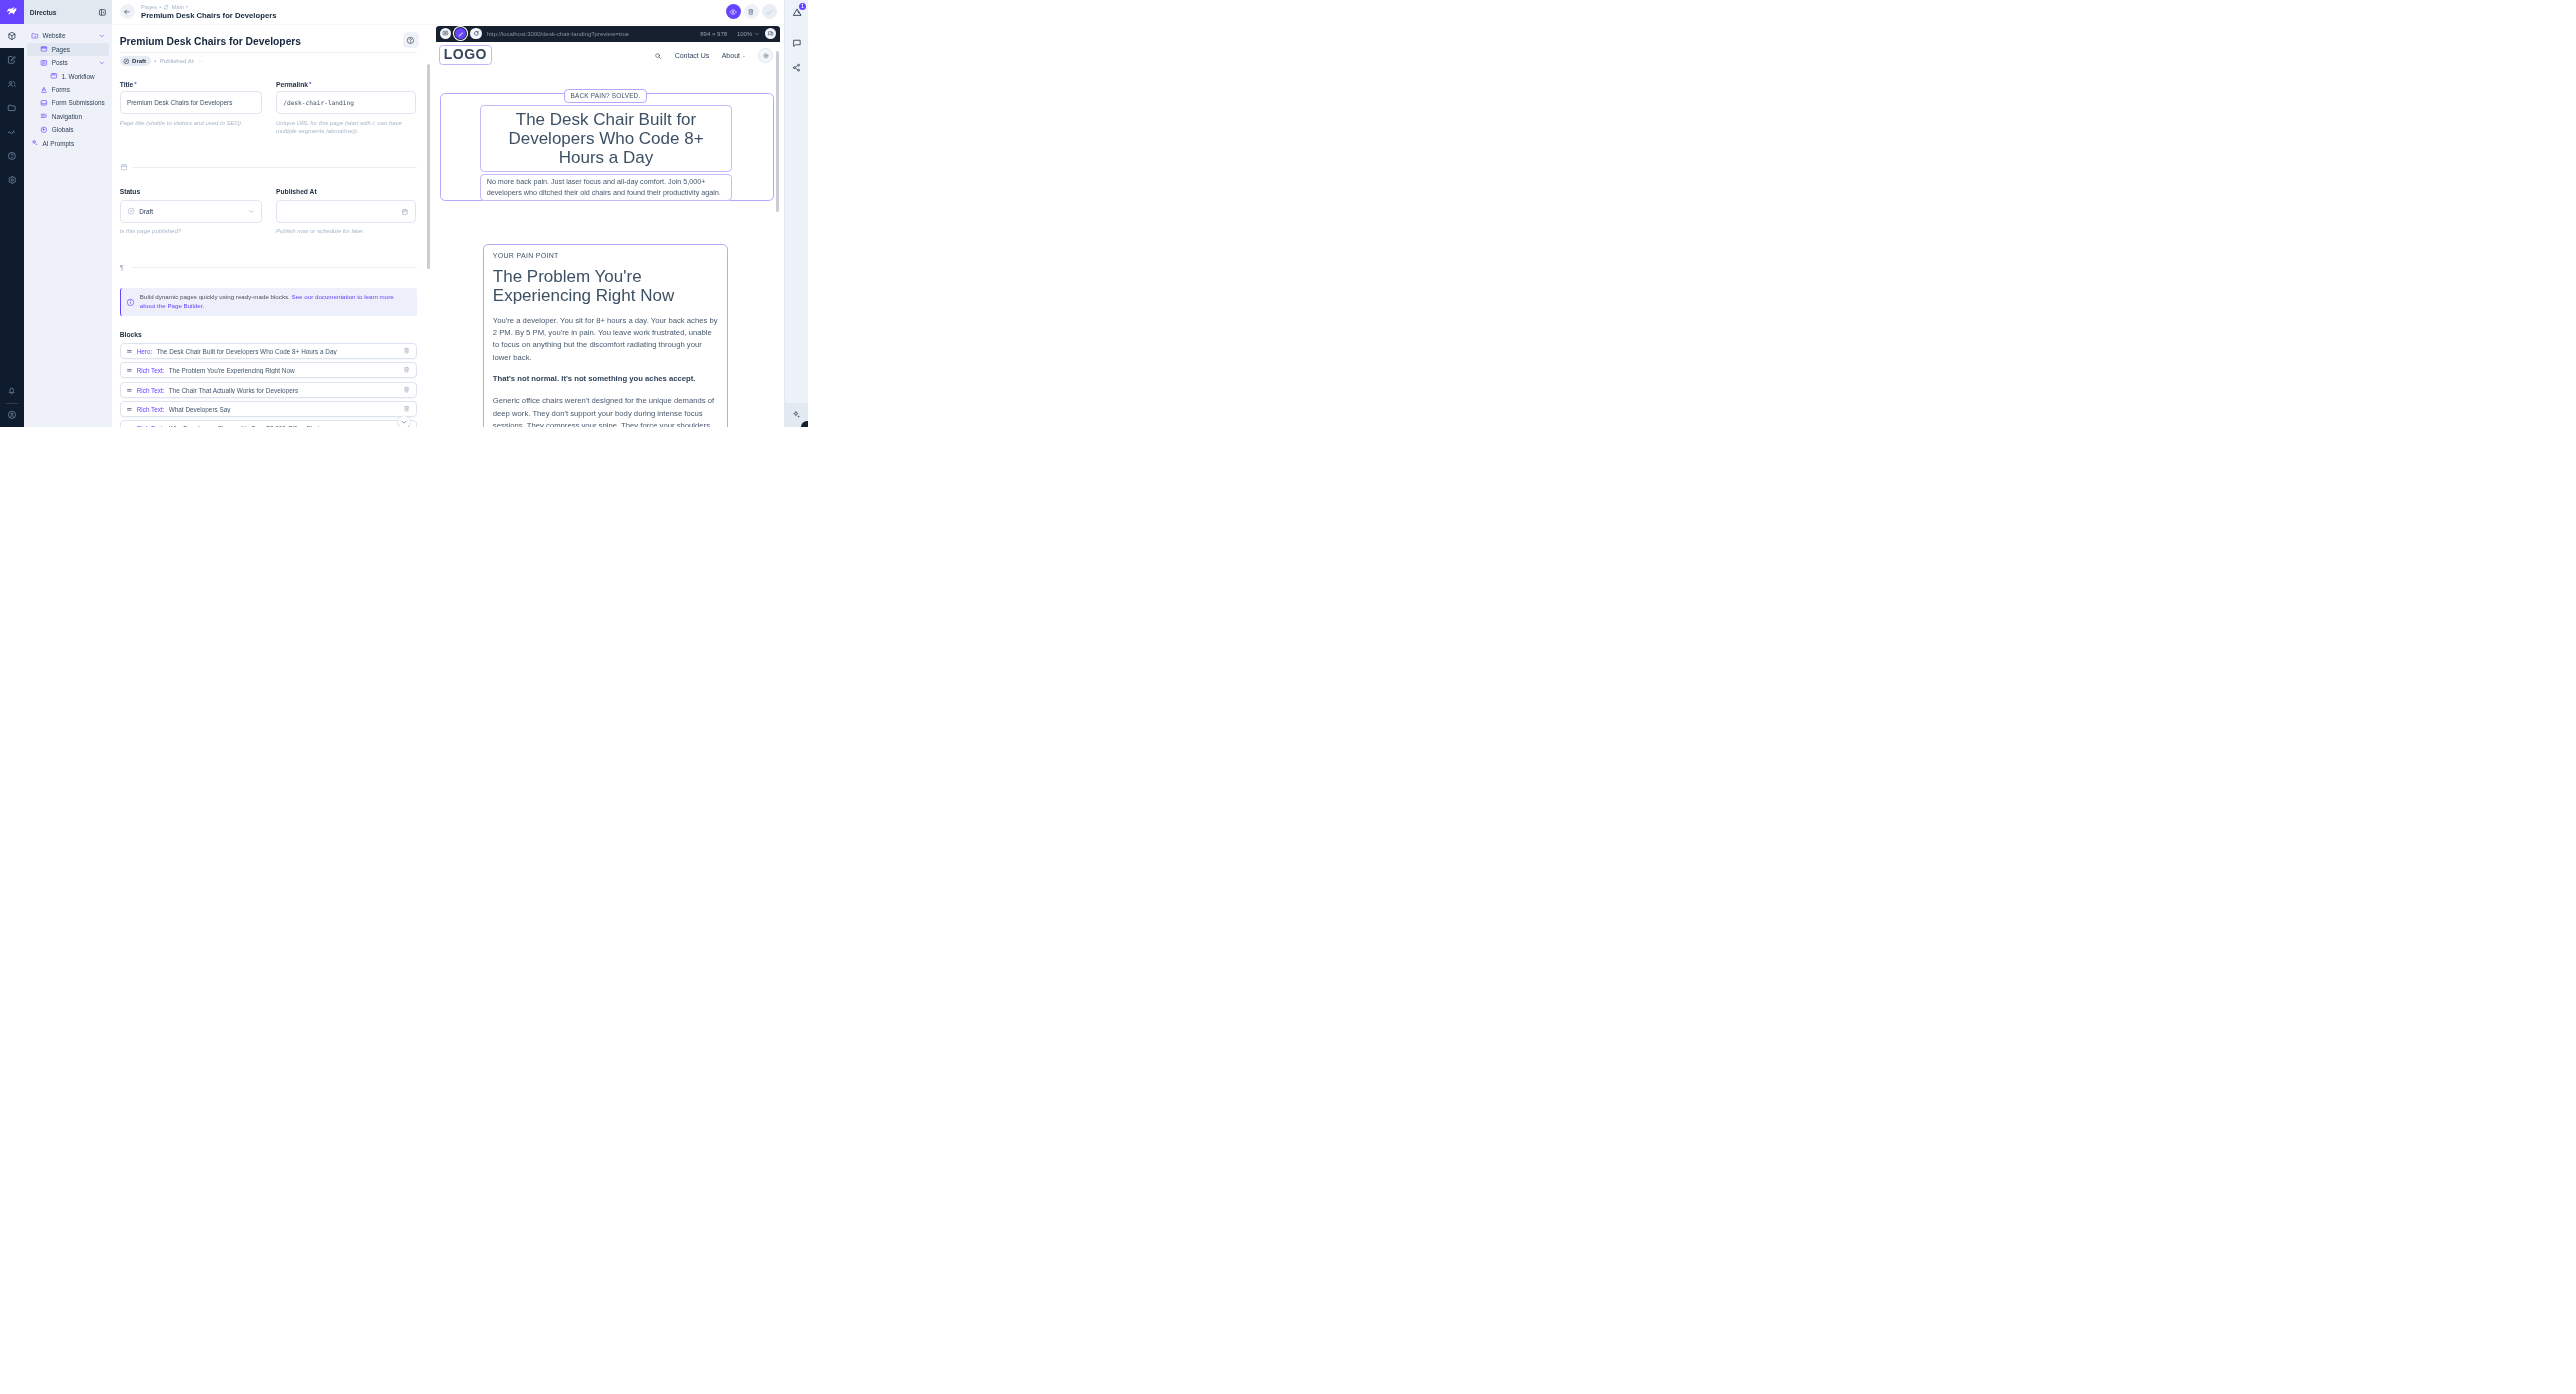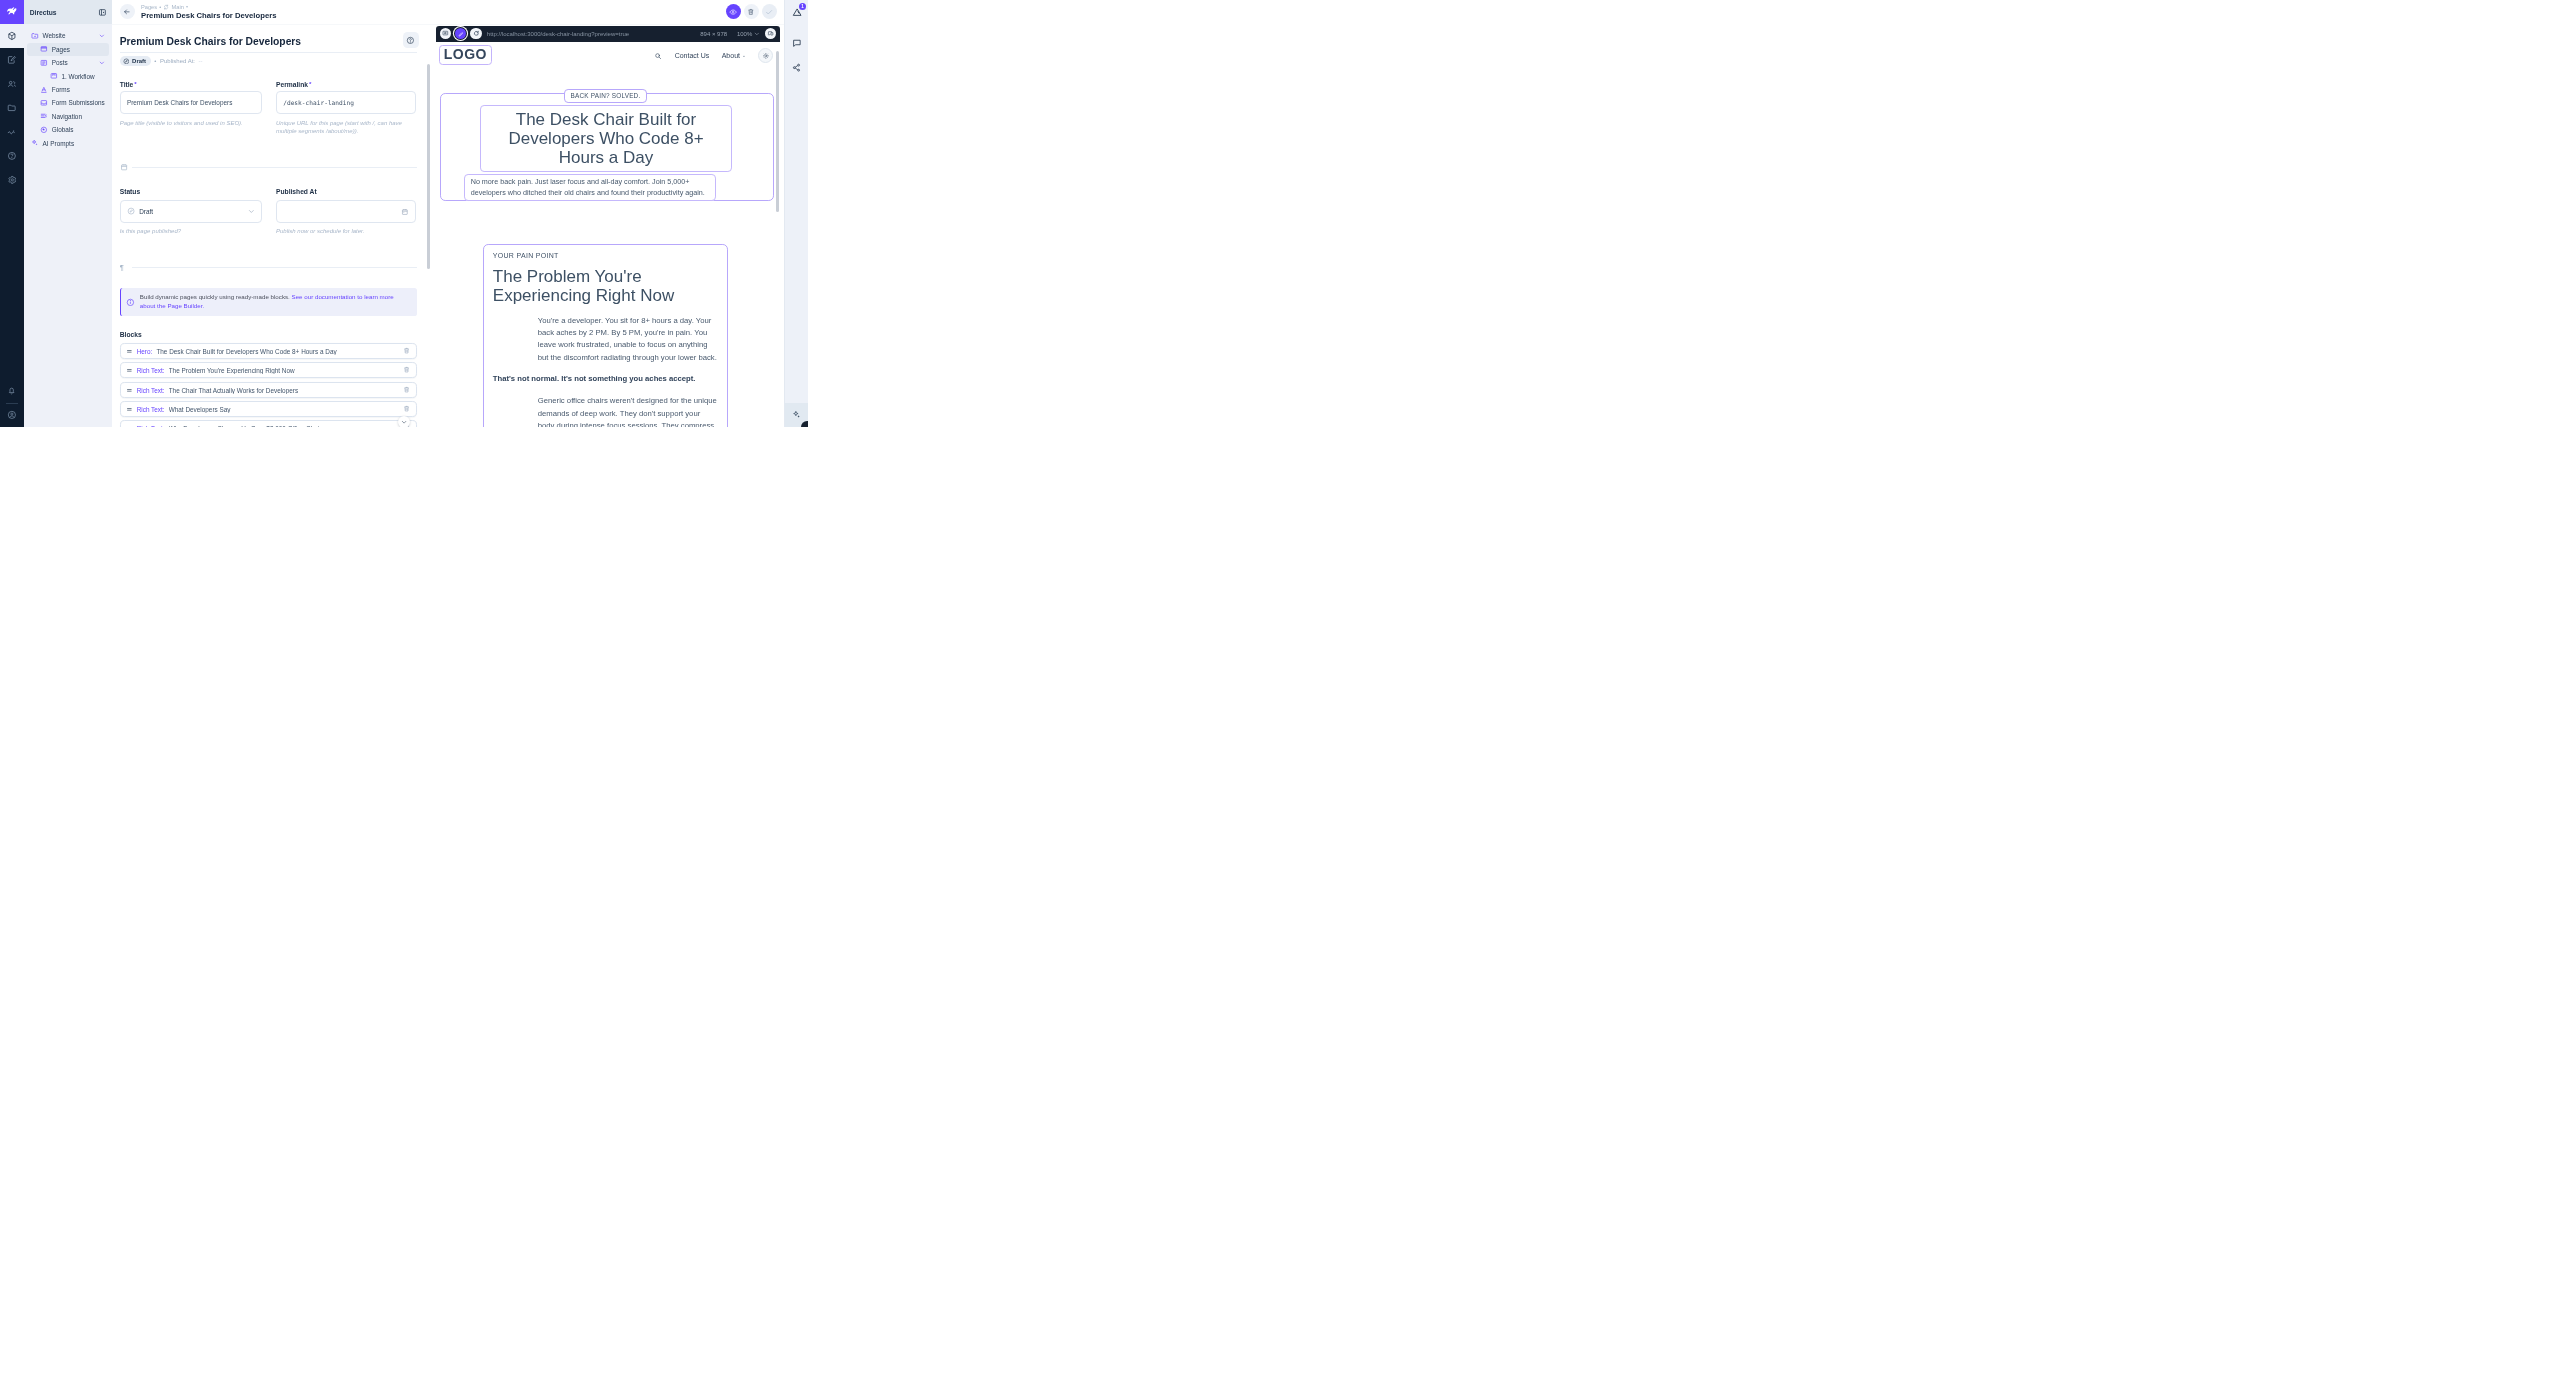--- a/index.html
+++ b/index.html
@@ -96,26 +96,26 @@
   .site-logo { position:absolute; left:2.6px; top:3.1px; border:1px solid #c3b4fb; border-radius:3.6px; padding:0.5px 4.1px 1.5px; font-size:14px; font-weight:700; letter-spacing:0.5px; color:#35465c; cursor:pointer; }
   .site-nav { position:absolute; right:6.7px; top:6.7px; display:flex; align-items:center; gap:12.4px; }
   .site-link { font-size:7px; color:#35465c; cursor:pointer; display:flex; align-items:center; gap:2.1px; }
   .site-link .dn { font-size:4.6px; color:#5d6f84; }
   .theme-btn { width:15px; height:15px; border-radius:50%; border:0.5px solid #dfe6ee; background:#f4f7fa; color:#44566b; display:flex; align-items:center; justify-content:center; cursor:pointer; }
   .s-outline { border:0.8px solid #b7a7fb; border-radius:5.2px; background:#fff; }
   .hero-box { position:absolute; left:3.6px; top:51px; width:334px; height:108px; }
   .hero-badge { position:absolute; left:128px; top:47px; width:83px; height:14.4px; border:0.8px solid #b7a7fb; border-radius:4.1px; background:#fff; display:flex; align-items:center; justify-content:center; font-size:6.4px; letter-spacing:0.2px; color:#3f5166; z-index:3; }
   .hero-title-box { position:absolute; left:44px; top:63px; width:252px; height:67px; border:0.8px solid #c5b8fc; border-radius:4.1px; background:#fff; display:flex; align-items:center; justify-content:center; text-align:center; padding:2.1px 5.2px; z-index:2; }
   .hero-title { font-size:17px; line-height:19px; font-weight:500; color:#3d5064; }
-  .hero-p-box { position:absolute; left:28px; top:132px; width:252px; height:27px; border:0.8px solid #c5b8fc; border-radius:4.1px; background:#fff; padding:2.6px 5.7px; z-index:2; }
+  .hero-p-box { position:absolute; left:44px; top:132px; width:252px; height:27px; border:0.8px solid #c5b8fc; border-radius:4.1px; background:#fff; padding:2.6px 5.7px; z-index:2; }
   .hero-p { font-size:7.2px; line-height:10.8px; color:#46586c; }
   .sec2-box { position:absolute; left:47px; top:202px; width:245px; height:289px; padding:7.7px 8.8px; }
   .sec2-label { font-size:7px; letter-spacing:0.3px; color:#3f5166; }
   .sec2-title { font-size:17px; line-height:19px; font-weight:500; color:#3d5064; margin-top:7.7px; }
-  .sec2-p { font-size:7.7px; line-height:12.4px; color:#48596d; margin-top:9.8px;margin-left:45px; }
+  .sec2-p { font-size:7.7px; line-height:12.4px; color:#48596d; margin-top:9.8px; }
   .sec2-bold { font-size:7.7px; line-height:12.4px; font-weight:700; color:#31435a; margin-top:8.8px; }
   .pv-scrollbar { position:absolute; right:1px; top:27px; width:3.1px; height:161px; border-radius:1.5px; background:#c9ced6; cursor:pointer; }
 
   
   .rail { position:absolute; right:0; top:0; width:24px; height:100%; background:#edf1f8; border-left:0.5px solid #e3e9f1; z-index:30; }
   .rail-btn { width:24px; height:24px; display:flex; align-items:center; justify-content:center; color:#22334a; cursor:pointer; position:relative; }
   .rail-btn.mt { margin-top:7.2px; }
   .badge { position:absolute; top:2.6px; right:2.6px; min-width:7.7px; height:7.7px; border-radius:4.1px; background:#6644ff; color:#fff; font-size:4.6px; font-weight:700; display:flex; align-items:center; justify-content:center; padding:0 1.5px; }
   .rail-bottom { position:absolute; left:0; bottom:0; width:24px; height:24px; background:#e1e9f1; display:flex; align-items:center; justify-content:center; color:#33465c; cursor:pointer; }
   .corner-dark { position:absolute; right:0; bottom:0; width:6.7px; height:5.7px; background:#16212f; border-top-left-radius:6.2px; }

